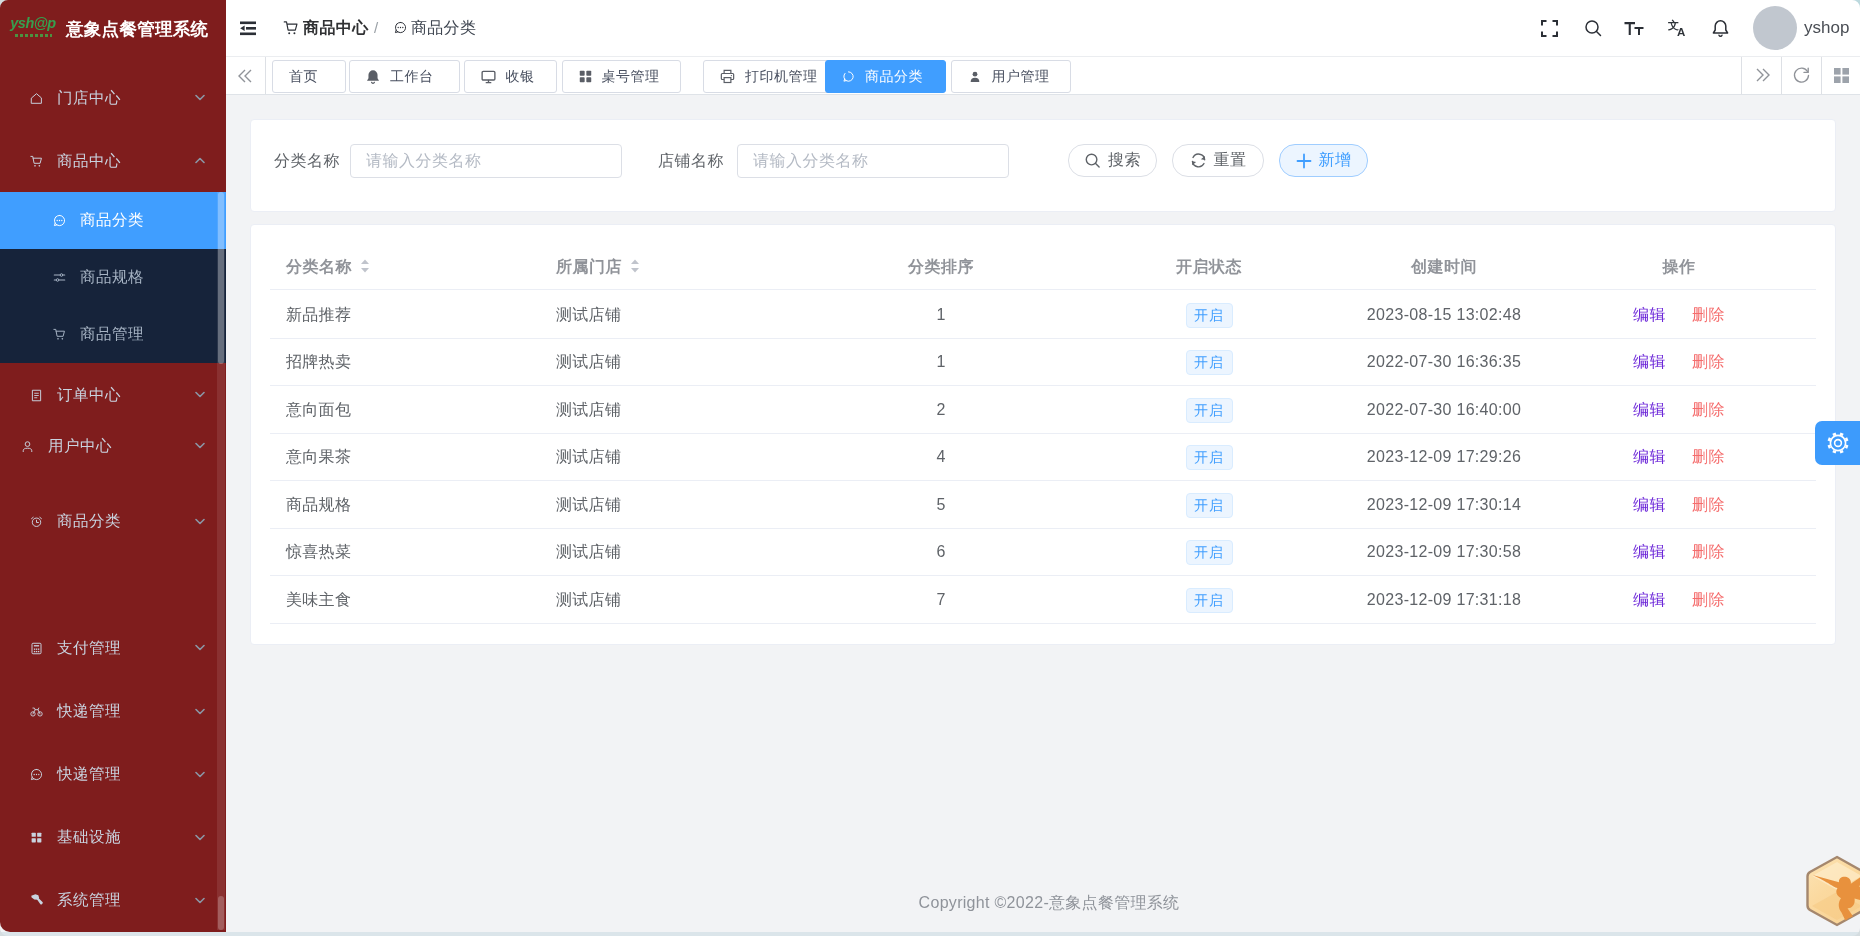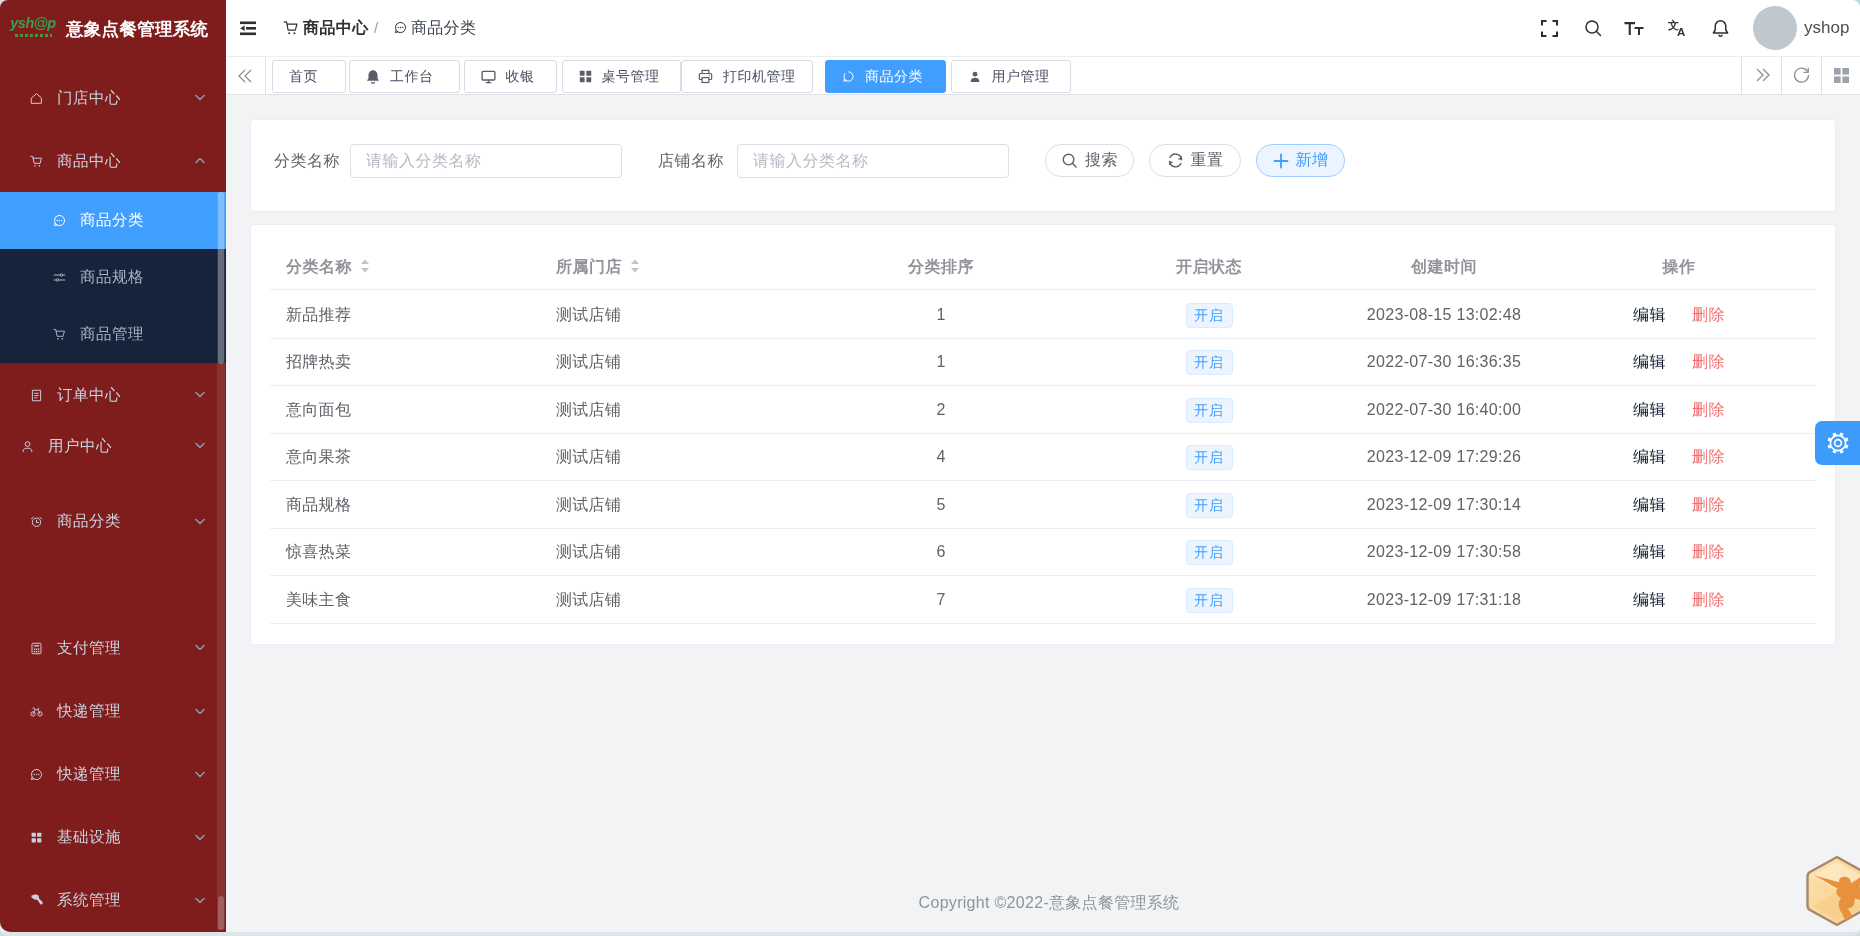--- a/index.html
+++ b/index.html
@@ -46,41 +46,41 @@
 .tab.on { background:#409eff; border-color:#409eff; color:#fff; }
 
 
 .card { position:absolute; background:#ffffff; border-radius:4px; border:1px solid #ebeef5; }
 #card1 { left:250px; top:119px; width:1586px; height:93px; }
 #card2 { left:250px; top:224px; width:1586px; height:421px; }
 .flabel { position:absolute; top:144px; height:34px; line-height:34px; font-size:16px; color:#5f6368; letter-spacing:0.5px; }
 .finput { position:absolute; top:144px; width:272px; height:34px; border:1px solid #dcdfe6; border-radius:4px; background:#fff;
   line-height:32px; padding-left:15px; font-size:16px; color:#b4bac4; letter-spacing:0.5px;}
 .btn { position:absolute; top:144px; height:33px; border:1px solid #dcdfe6; border-radius:16px; background:#fff;
-  display:flex; align-items:center; justify-content:center; font-size:16px; color:#5f6368; letter-spacing:0.5px;}
+  display:flex; align-items:center; justify-content:center; font-size:16px; color:#5f6368; letter-spacing:0.5px;margin-left:23px;}
 .btn svg { margin-right:7px; }
 #btnadd { background:#ecf5ff; border-color:#9fcdff; color:#409eff; }
 
 
 .trow { position:absolute; left:270px; width:1546px; border-bottom:1px solid #ebeef5; }
 .cell { position:absolute; top:0; white-space:nowrap; }
 .c1 { left:16px; }
 .c2 { left:286px; }
 .cc { text-align:center; }
 .c3 { left:571px; width:200px; }
 .c4 { left:839px; width:200px; }
 .c5 { left:1074px; width:200px; }
 .c6 { left:1309px; width:200px; }
 #thead { top:244px; height:46px; font-weight:bold; color:#909399; font-size:16px; }
 #thead .cell { line-height:46px; letter-spacing:0.5px; }
 .drow { height:48px; font-size:16px; color:#5f6368; }
 .drow .cell { line-height:47px; letter-spacing:0.3px; }
 .tag { display:inline-block; width:47px; height:25px; line-height:23px; background:#ecf5ff; border:1px solid #d9ecff;
   border-radius:4px; color:#409eff; font-size:14px; text-align:center; margin-top:11px; letter-spacing:1px;}
-.lnk-e { color:#0f172a; margin-right:26px; letter-spacing:0.5px;}
+.lnk-e { color:#6d28d9; margin-right:26px; letter-spacing:0.5px;}
 .lnk-d { color:#f56c6c; letter-spacing:0.5px;}
 .sorts { display:inline-block; vertical-align:middle; margin-left:7px; margin-top:-3px;}
 
 #footer { position:absolute; left:232px; top:893px; width:1634px; text-align:center; font-size:16px; color:#8f939a; letter-spacing:0.3px;}
 
 #gear { position:absolute; left:1815px; top:421px; width:45px; height:44px; background:#3d9bfc; border-radius:7px 0 0 7px; z-index:8;
   display:flex; align-items:center; justify-content:center; }
 #hexlogo { position:absolute; left:1803px; top:855px; z-index:8; }
 #bstrip { position:absolute; left:0; top:932px; width:1860px; height:4px; background:#dbe5ea; z-index:9; }
 .corner { position:absolute; width:8px; height:8px; z-index:20; }
@@ -181,21 +181,21 @@
         <svg class="ti" width="13" height="13" viewBox="0 0 17 17">
           <g fill="#5a5e66">
             <rect x="1" y="1" width="6.4" height="6.4" rx="1"></rect>
             <rect x="9.6" y="1" width="6.4" height="6.4" rx="1"></rect>
             <rect x="1" y="9.6" width="6.4" height="6.4" rx="1"></rect>
             <rect x="9.6" y="9.6" width="6.4" height="6.4" rx="1"></rect>
           </g>
         </svg>
         <span>桌号管理</span>
       </div>
-<div class="tab" style="left:455px;width:132.0px;">
+<div class="tab" style="left:477px;width:132.0px;">
         <svg class="ti" width="15" height="15" viewBox="0 0 20 20">
           <path d="M5.5 6 V1.8 H14.5 V6" fill="none" stroke="#5a5e66" stroke-width="1.6"></path>
           <rect x="1.8" y="6" width="16.4" height="8" rx="1.2" fill="none" stroke="#5a5e66" stroke-width="1.6"></rect>
           <rect x="5.5" y="11.5" width="9" height="6.5" fill="#fff" stroke="#5a5e66" stroke-width="1.6"></rect>
           <circle cx="15.2" cy="8.8" r="0.9" fill="#5a5e66"></circle>
         </svg>
         <span>打印机管理</span>
       </div>
 <div class="tab on" style="left:599.0px;width:121.0px;">
         <svg class="ti" width="13" height="13" viewBox="0 0 20 20">

